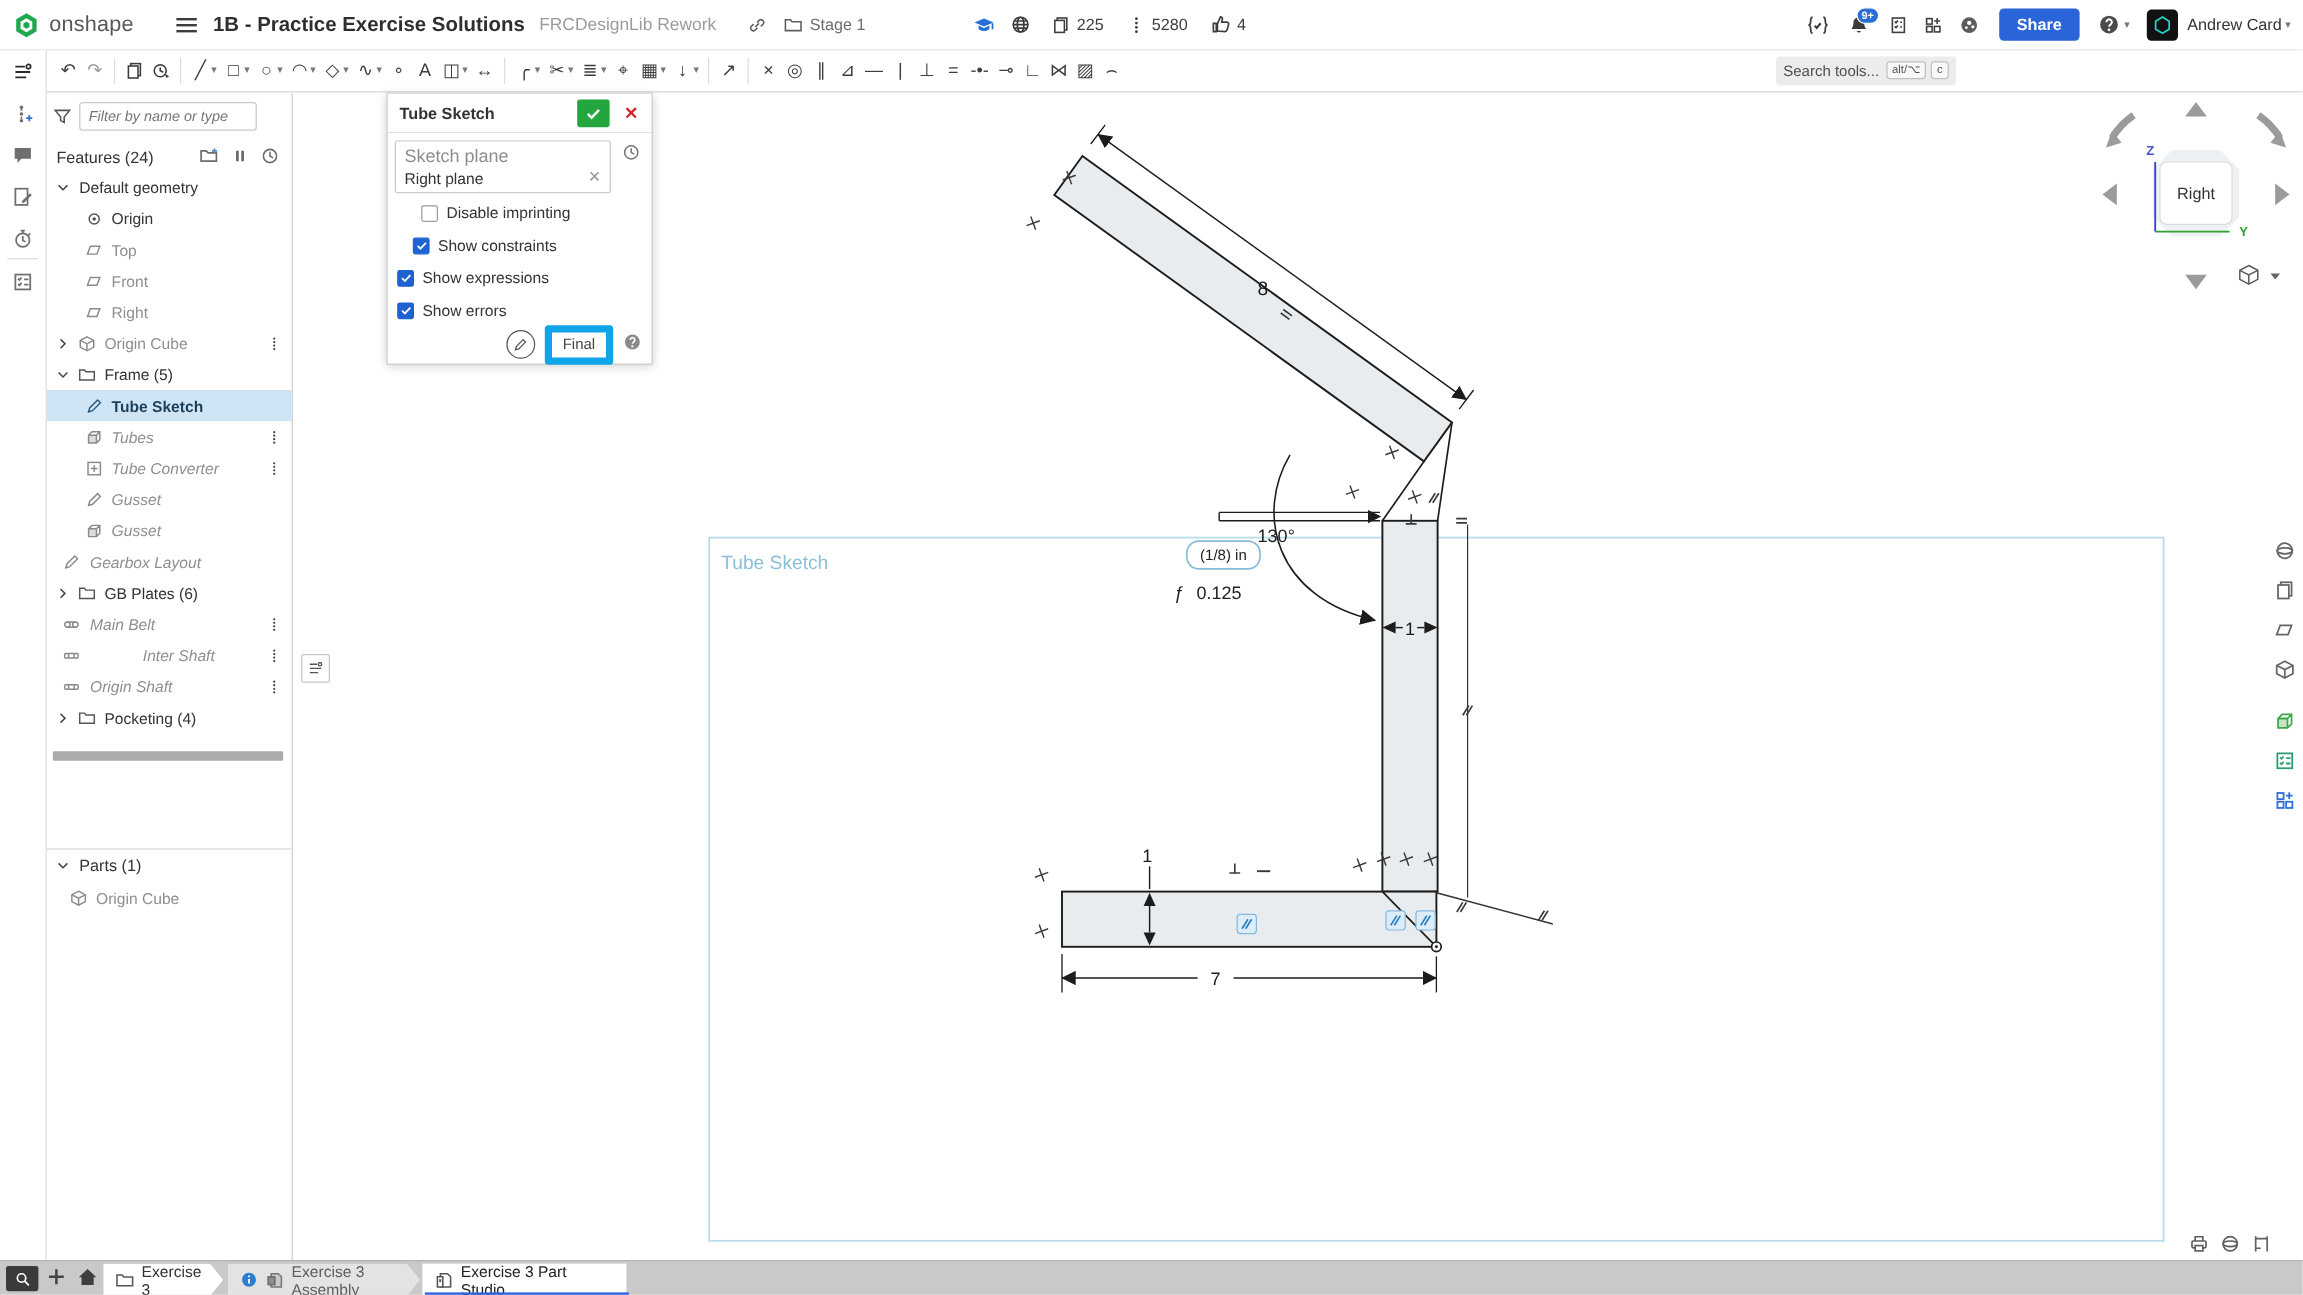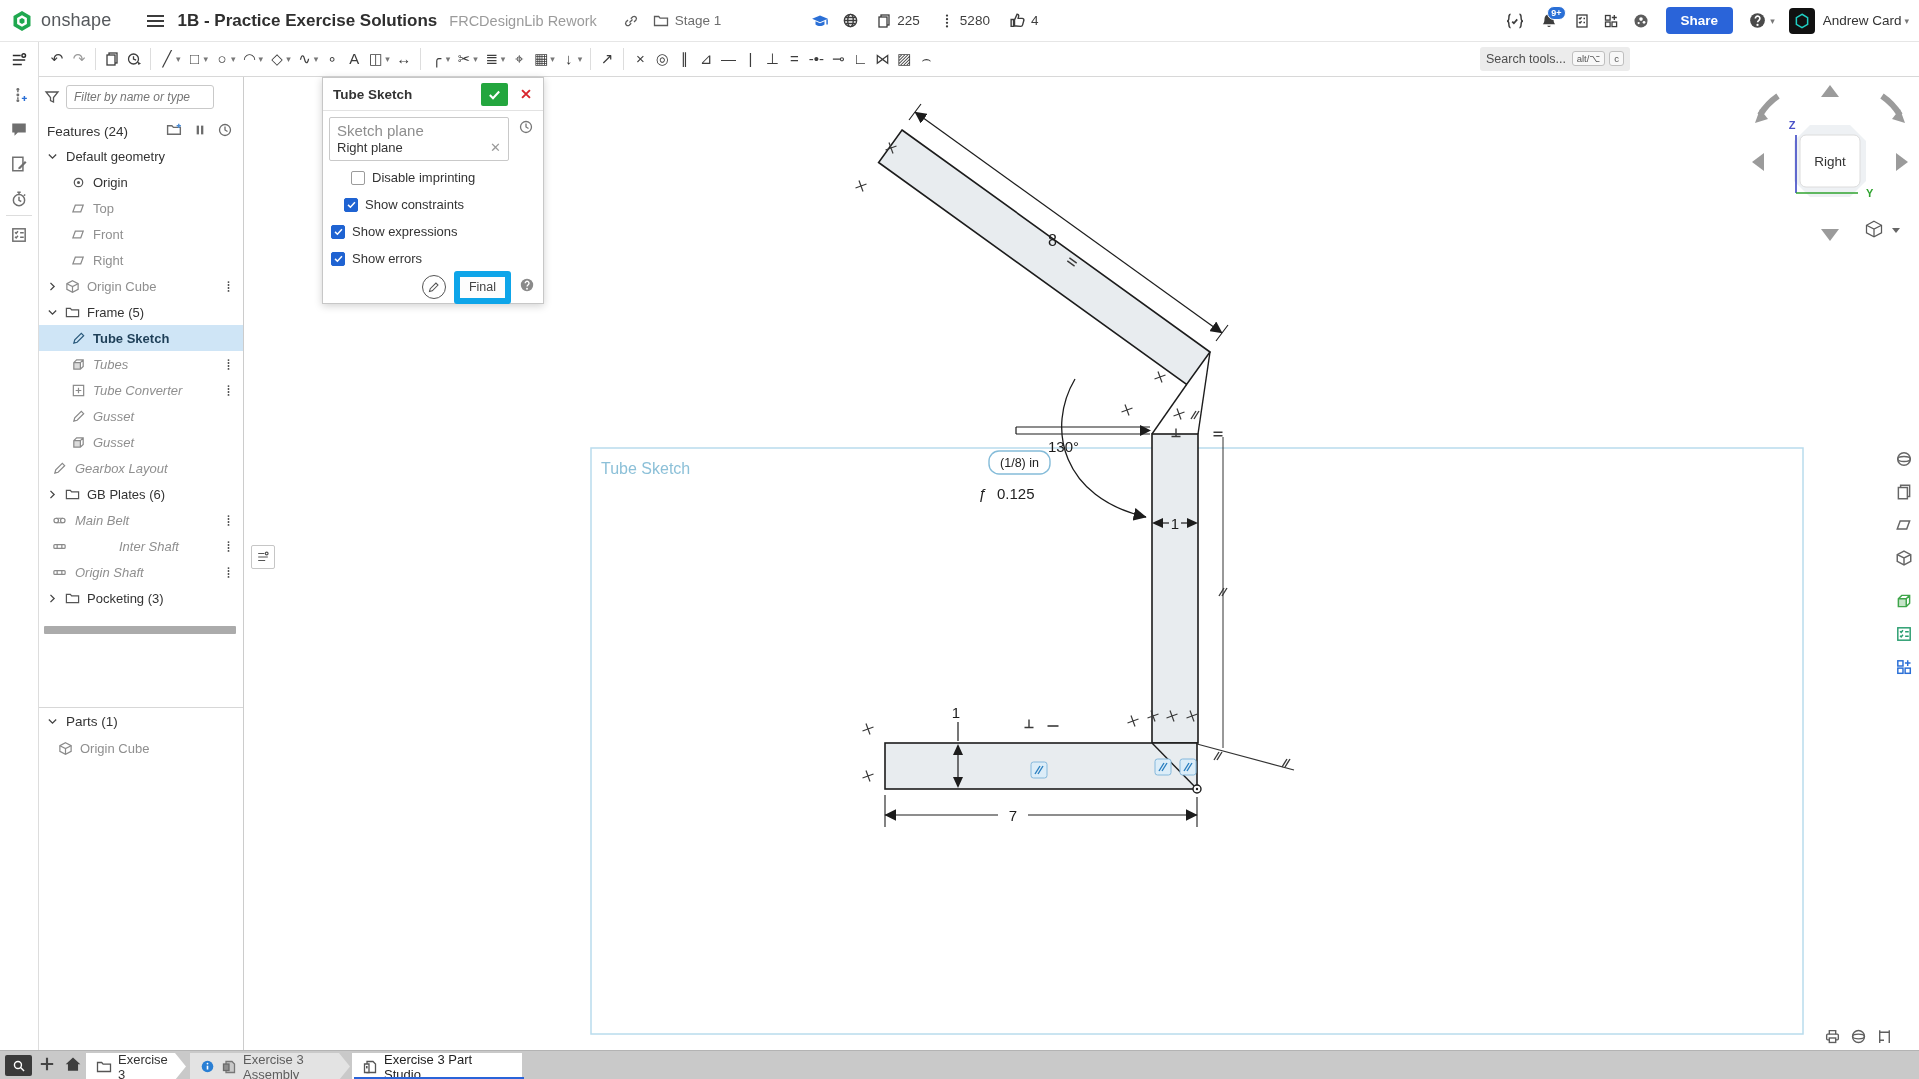--- a/index.html
+++ b/index.html
@@ -873,21 +873,21 @@
         <span class="chev">
           <svg class="ic" style="width: 13px; height: 13px;">
             <use href="#s-chevr"></use>
           </svg>
         </span>
         <span class="ticon" style="left: 27px;">
           <svg class="ic" style="width: 15px; height: 15px;">
             <use href="#s-folder"></use>
           </svg>
         </span>
-        <span class="lbl" style="left: 49px;">Pocketing (3)</span>
+        <span class="lbl" style="left: 49px;">Pocketing (4)</span>
       </div>
     </div>
   <div class="hscroll"></div>
   <div class="parts-sec">
     <div class="trow" style="height:27px">
       <span class="chev">
           <svg class="ic" style="width:13px;height:13px">
             <use href="#s-chevd"></use>
           </svg>
         </span>

